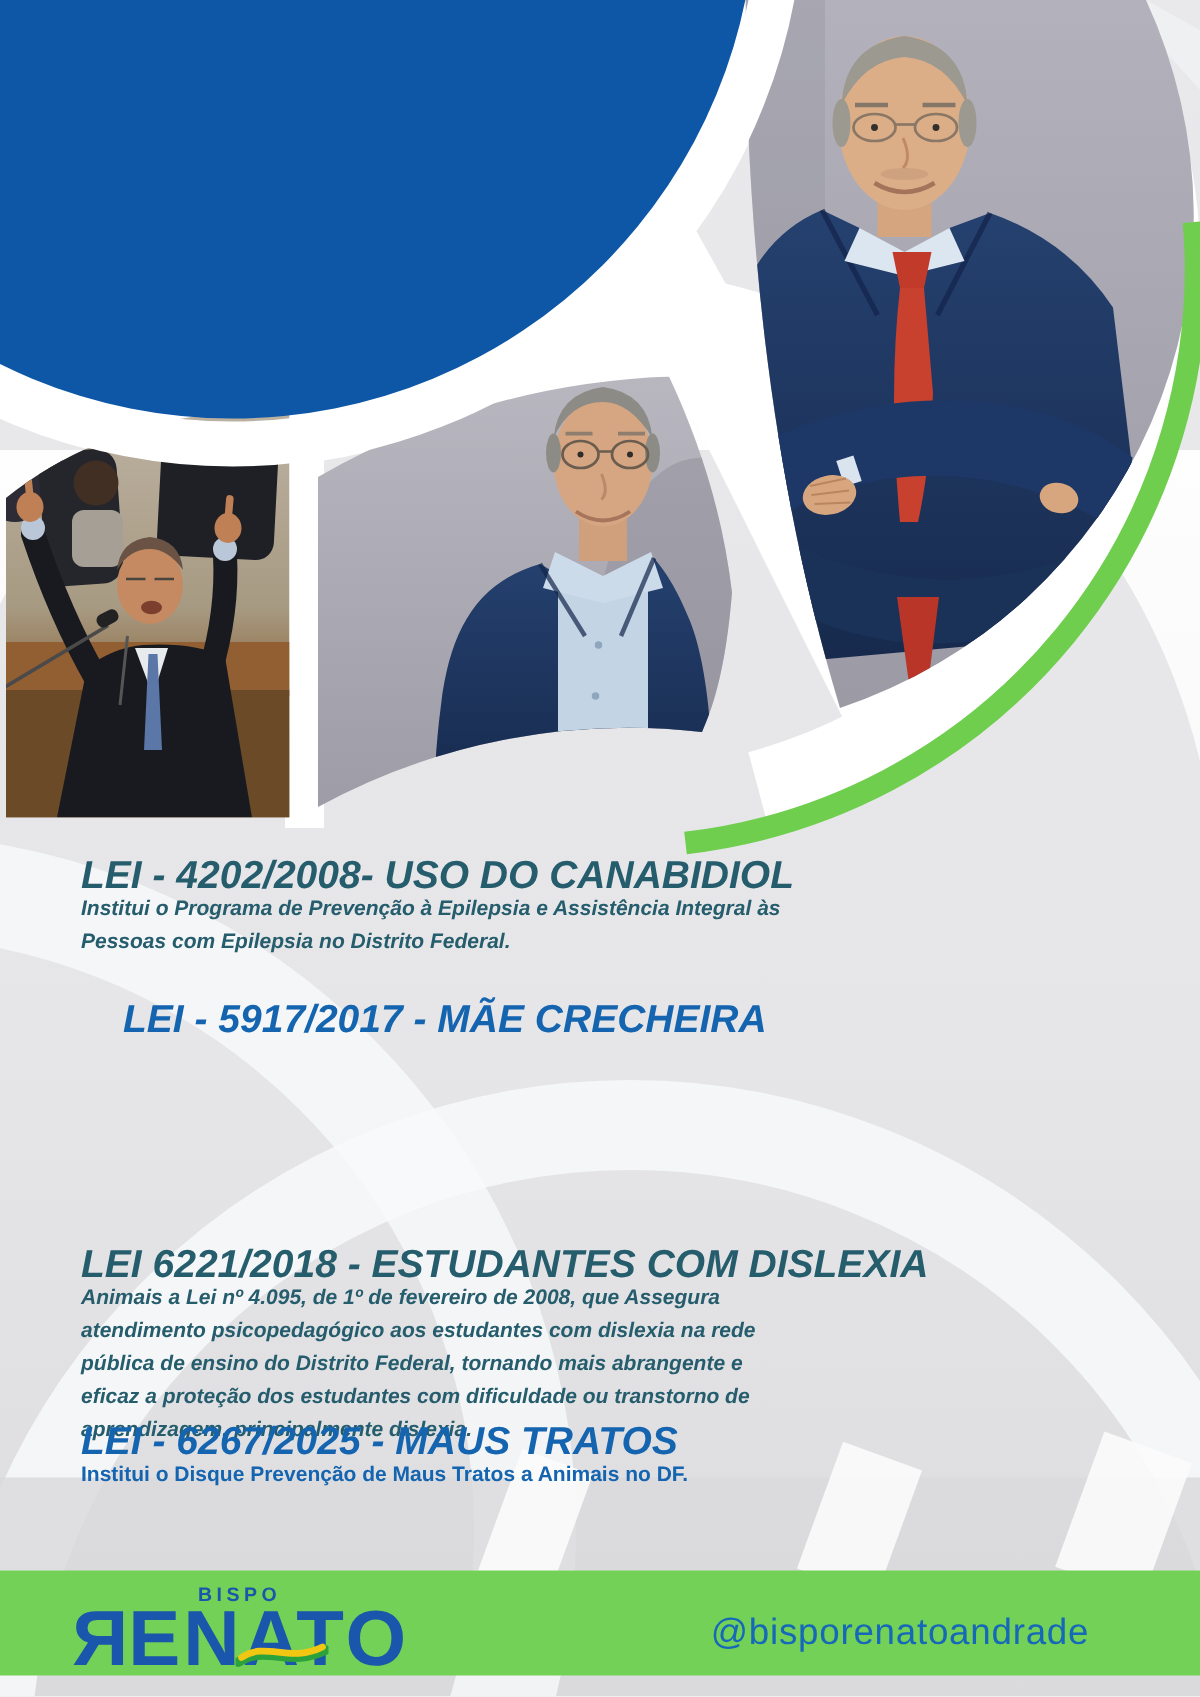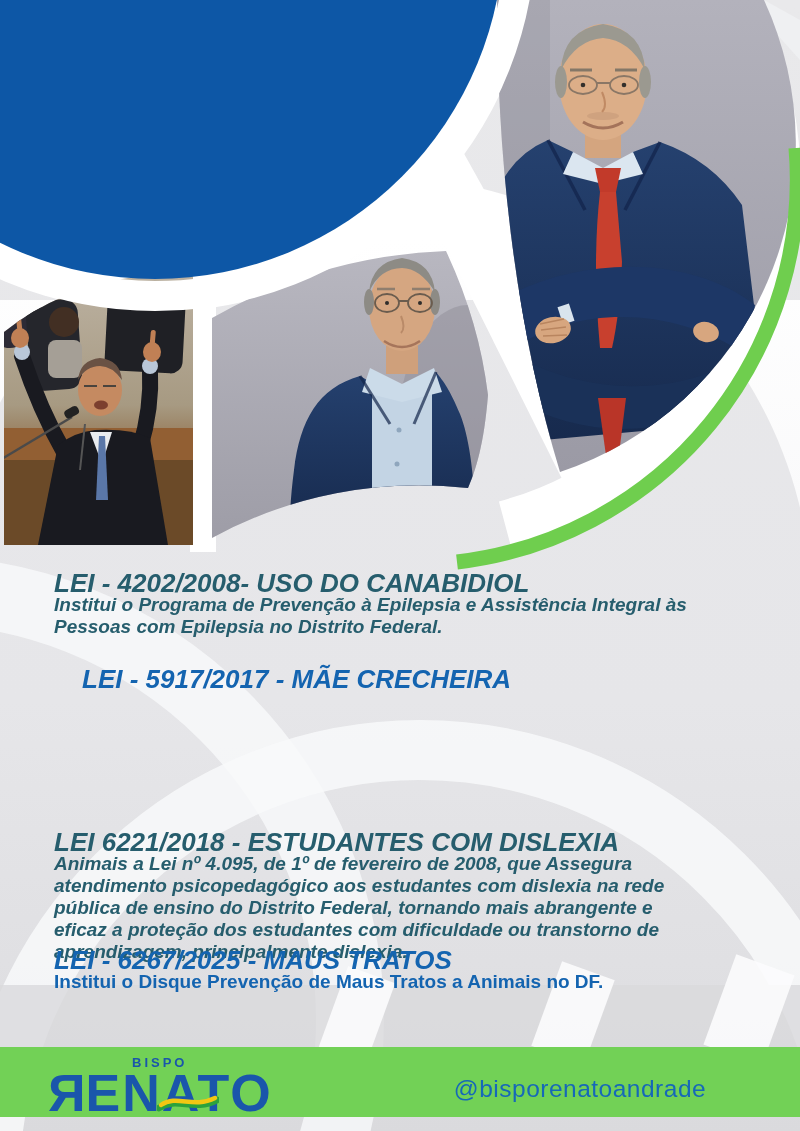--- a/index.html
+++ b/index.html
@@ -8,42 +8,42 @@
   .bg-art{position:absolute;left:0;top:0;z-index:0;}
 
   .leis-title{
     position:absolute;left:78px;top:48px;z-index:5;
     font-size:102px;font-weight:bold;letter-spacing:7px;color:#ffffff;
   }
 
   .laws{position:absolute;left:0;top:0;width:800px;height:1047px;z-index:4;}
   .law{position:absolute;left:54px;width:724px;}
   .law h2{margin:0;font-size:26px;line-height:22px;font-weight:bold;font-style:italic;}
-  .law p{margin:0;font-size:19px;line-height:22px;font-weight:bold;white-space:pre-line;}
+  .law p{margin:0;font-size:14px;line-height:22px;font-weight:bold;white-space:pre-line;}
   .law.teal h2,.law.teal p{color:#265d6d;}
   .law.blue h2,.law.blue p{color:#1464b0;}
   .law.italic-body p{font-style:italic;}
   .law-1{top:572px;}
   .law-2{top:668px;margin-left:28px;}
   .law-3{top:831px;}
   .law-4{top:949px;}
 
   .footer{position:absolute;left:0;top:1047px;width:800px;height:70px;background:#72d156;z-index:6;}
   .brand-top{
     position:absolute;left:132px;top:8px;
     font-size:13px;font-weight:bold;letter-spacing:3px;color:#1a56ab;
   }
   .brand-name{
     position:absolute;left:46px;top:20px;
     font-size:52px;font-weight:bold;letter-spacing:2px;color:#1a56ab;line-height:1;
   }
   .brand-name .mirror{display:inline-block;transform:scaleX(-1);}
   .swoosh{position:absolute;left:157px;top:47px;}
   .handle{
-    position:absolute;left:415px;top:28px;width:330px;text-align:center;
+    position:absolute;left:435px;top:28px;width:330px;text-align:center;
     font-size:24.5px;color:#1668b8;letter-spacing:0.5px;
   }
 </style>
 </head>
 <body>
 
 <div class="page">
 
   <svg class="bg-art" width="800" height="1131" viewBox="0 0 800 1131">
     <defs>

